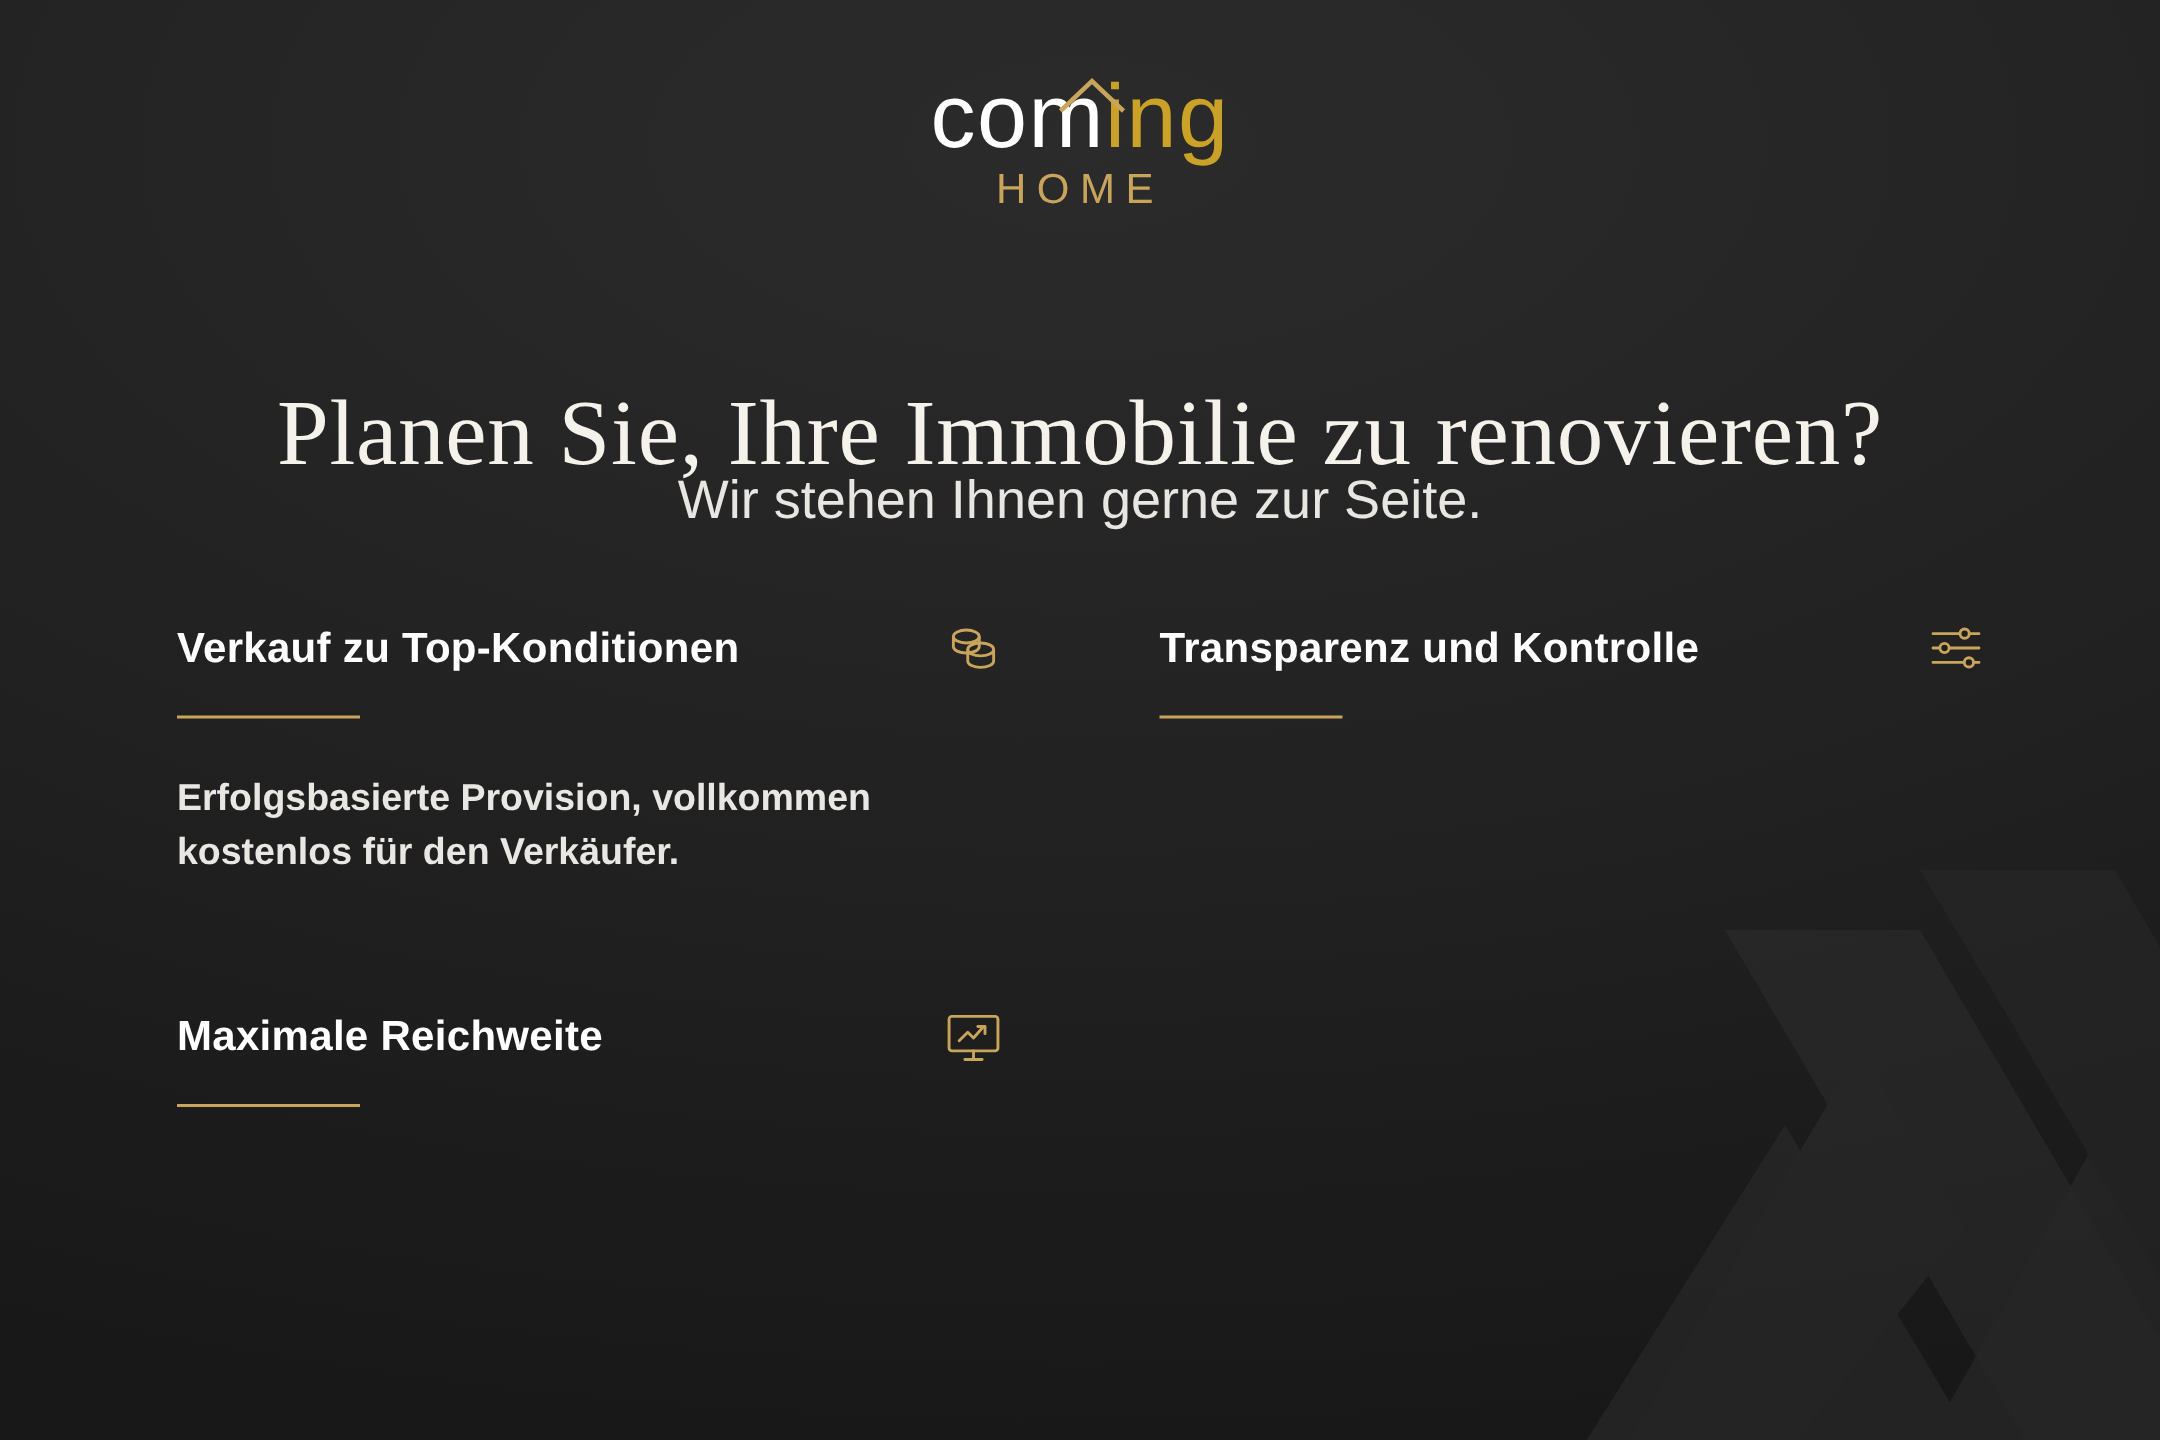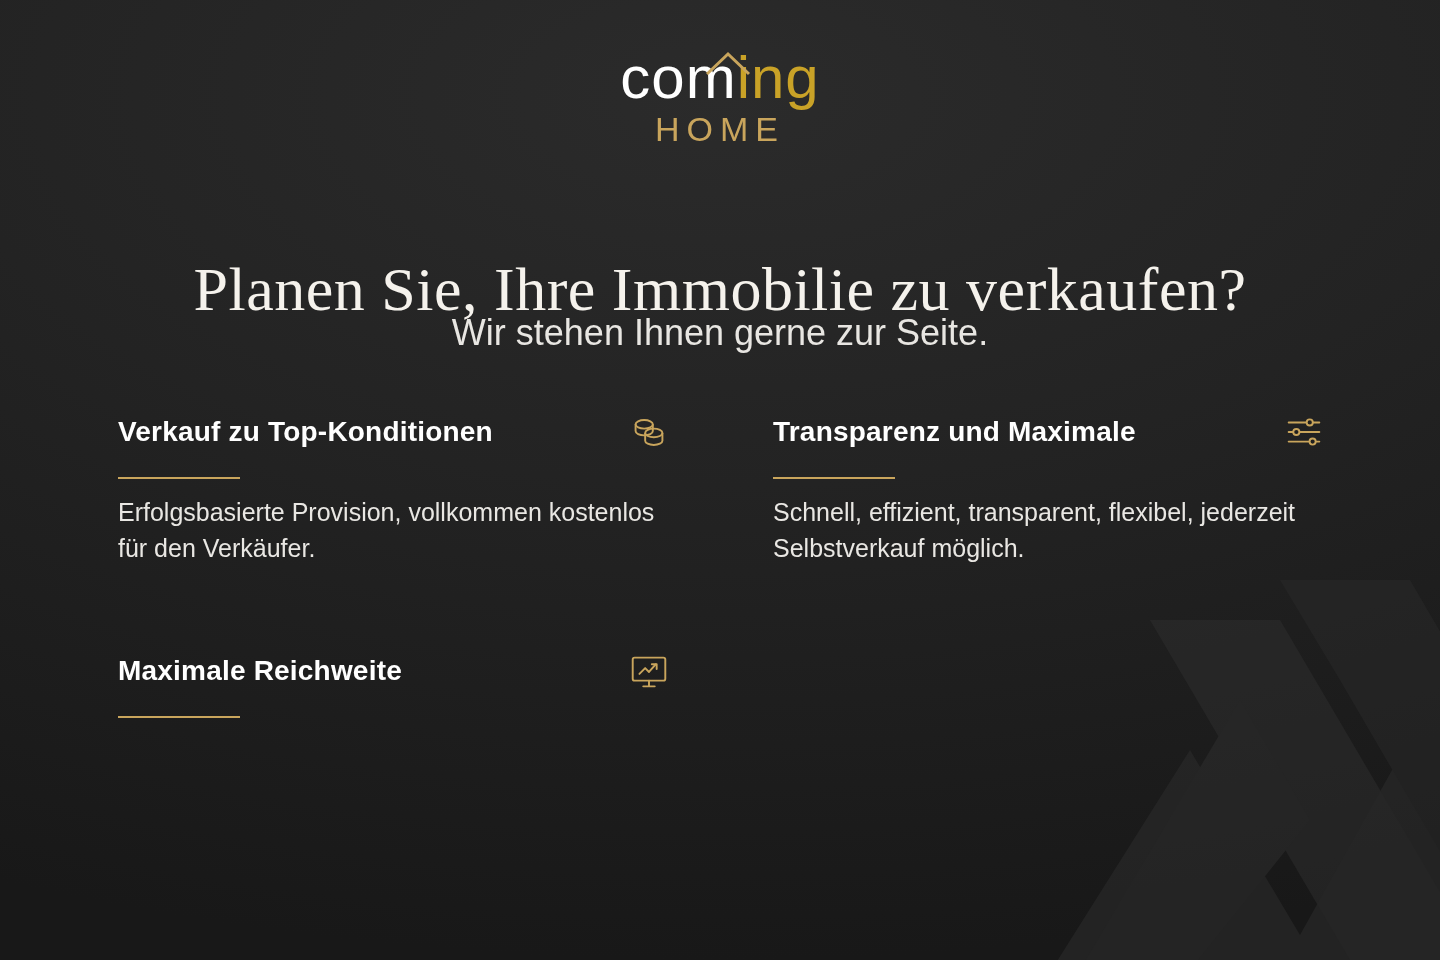--- a/index.html
+++ b/index.html
@@ -57,21 +57,21 @@
   .logo-top .gold-part { color: #c9a227; text-align: right; }
   .logo-roof {
     position: absolute;
     top: 2px;
     left: 85px;
     width: 46px;
     height: 26px;
   }
   .logo-bottom {
     margin-top: 4px;
-    font-size: 34px;
+    font-size: 28px;
     letter-spacing: 7px;
     font-weight: 400;
     color: #c9a55c;
     line-height: 1;
   }
 
   
   .headline {
     position: absolute;
     top: 212px;
@@ -129,24 +129,24 @@
     margin-top: -6px;
     margin-right: 6px;
   }
   .rule {
     width: 122px;
     height: 2px;
     background: #c9a55c;
     margin-top: 22px;
   }
   .feature-text {
-    margin-top: 16px;
+    margin-top: 36px;
     font-size: 25px;
     line-height: 1.42;
-    font-weight: 400;
+    font-weight: 700;
     color: #e9e7e3;
     max-width: 545px;
   }
 </style>
 </head>
 <body>
 
 <div class="page">
 
   <svg class="bg-deco" viewBox="0 0 760 700" fill="none">
@@ -161,51 +161,50 @@
   <div class="logo-wrap">
     <div class="logo-top">
       <span>co</span><span>m</span><span class="gold-part">ing</span>
       <svg class="logo-roof" viewBox="0 0 46 26" fill="none">
         <path d="M2 24 L23 4 L44 24" stroke="#c9a55c" stroke-width="3" fill="none" stroke-linejoin="miter"></path>
       </svg>
     </div>
     <div class="logo-bottom">HOME</div>
   </div>
 
-  <h1 class="headline">Planen Sie, Ihre Immobilie zu verkaufen?</h1>
+  <h1 class="headline">Planen Sie, Ihre Immobilie zu renovieren?</h1>
   <div class="subheadline">Wir stehen Ihnen gerne zur Seite.</div>
 
   <div class="features">
 
     <div class="feature">
       <div class="feature-head">
         <div class="feature-title">Verkauf zu Top-Konditionen</div>
         <svg class="feature-icon" viewBox="0 0 48 48" fill="none" stroke="#c9a55c" stroke-width="2">
           <ellipse cx="19" cy="16" rx="9" ry="4.5"></ellipse>
           <path d="M10 16 v7 c0 2.5 4 4.5 9 4.5 s9-2 9-4.5 v-7"></path>
           <ellipse cx="29" cy="25" rx="9" ry="4.5"></ellipse>
           <path d="M20 25 v8 c0 2.5 4 4.5 9 4.5 s9-2 9-4.5 v-8"></path>
         </svg>
       </div>
       <div class="rule"></div>
       <div class="feature-text">Erfolgsbasierte Provision, vollkommen kostenlos für den Verkäufer.</div>
     </div>
 
     <div class="feature">
       <div class="feature-head">
-        <div class="feature-title">Transparenz und Maximale</div>
+        <div class="feature-title">Transparenz und Kontrolle</div>
         <svg class="feature-icon" viewBox="0 0 48 48" fill="none" stroke="#c9a55c" stroke-width="2" stroke-linecap="round">
           <path d="M8 14 h32 M8 24 h32 M8 34 h32"></path>
           <circle cx="30" cy="14" r="3.2" fill="#1f1f1f"></circle>
           <circle cx="16" cy="24" r="3.2" fill="#1f1f1f"></circle>
           <circle cx="33" cy="34" r="3.2" fill="#1f1f1f"></circle>
         </svg>
       </div>
       <div class="rule"></div>
-      <div class="feature-text">Schnell, effizient, transparent, flexibel, jederzeit Selbstverkauf möglich.</div>
     </div>
 
 
     <div class="feature">
       <div class="feature-head">
         <div class="feature-title">Maximale Reichweite</div>
         <svg class="feature-icon" viewBox="0 0 48 48" fill="none" stroke="#c9a55c" stroke-width="2" stroke-linejoin="round" stroke-linecap="round">
           <rect x="7" y="10" width="34" height="24" rx="2"></rect>
           <path d="M18 40 h12 M24 34 v6"></path>
           <path d="M14 27 l6-6 4 4 7-8"></path>

